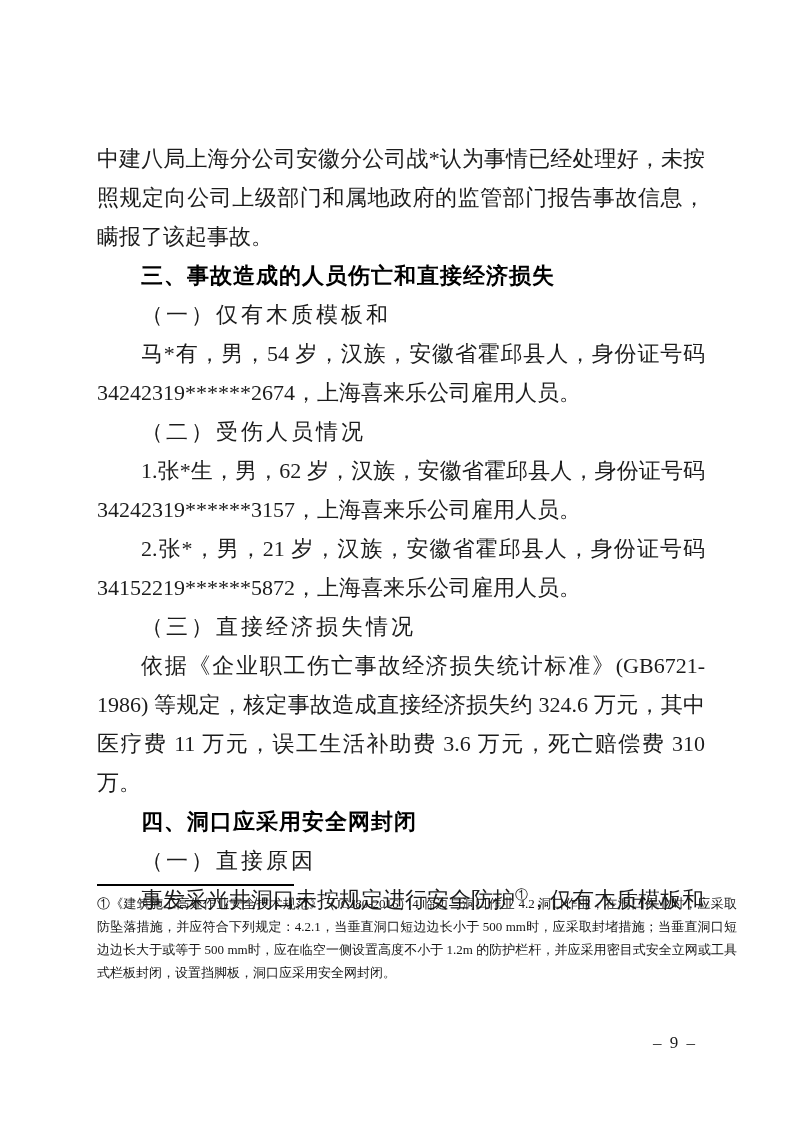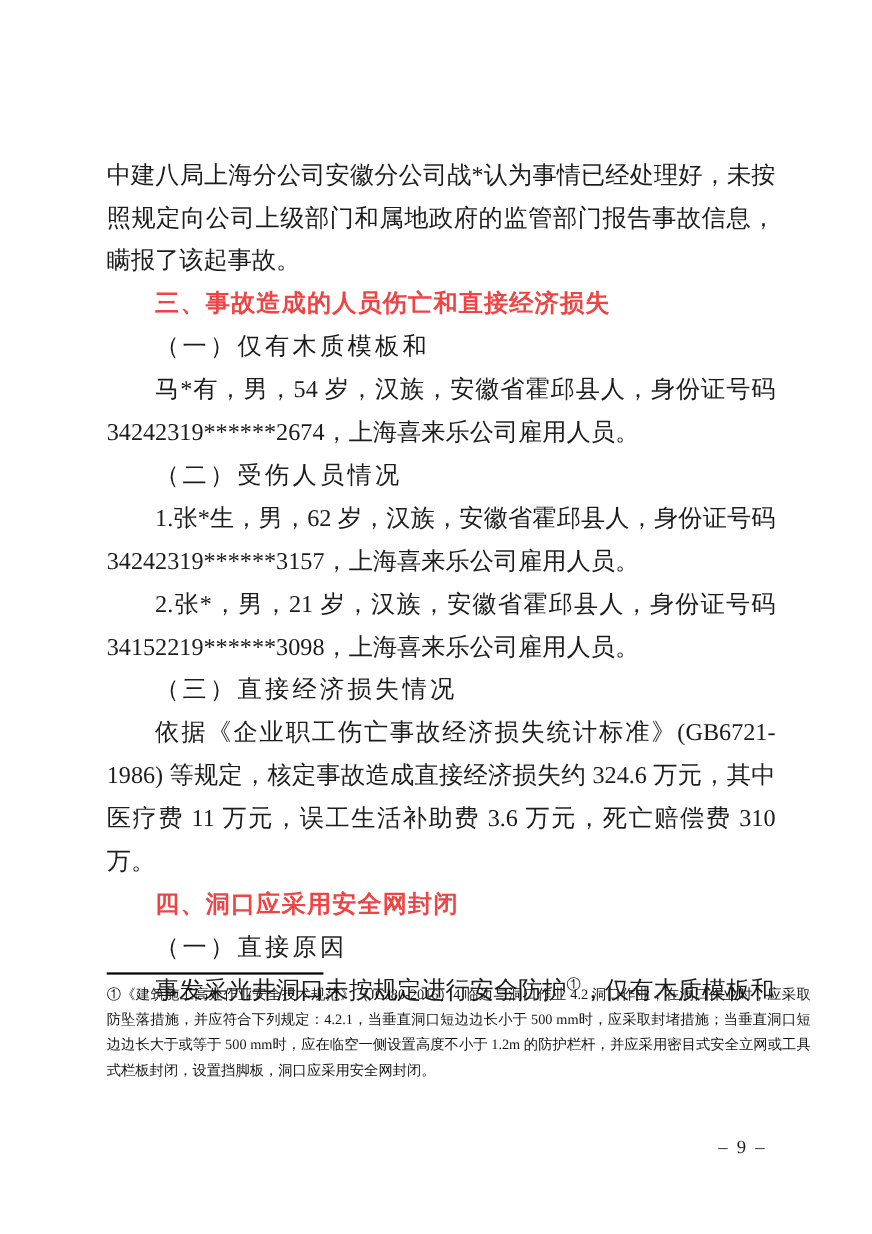--- a/index.html
+++ b/index.html
@@ -29,21 +29,21 @@
   .content p {
     margin: 0;
     padding: 0;
   }
   .para-indent {
     text-indent: 44px;
   }
   .section-heading {
     font-family: "Liberation Sans", "DejaVu Sans", sans-serif;
     font-weight: bold;
-    color: #ef4444;
+    color: #000000;
     text-indent: 44px;
     letter-spacing: 1px;
   }
   .sub-heading {
     text-indent: 44px;
     letter-spacing: 3px;
   }
   .footnote-ref {
     font-size: 13px;
     line-height: 0;
@@ -90,21 +90,21 @@
     <p class="section-heading">三、事故造成的人员伤亡和直接经济损失</p>
 
     <p class="sub-heading">（一）仅有木质模板和</p>
 
     <p class="para-indent">马*有，男，54 岁，汉族，安徽省霍邱县人，身份证号码 34242319******2674，上海喜来乐公司雇用人员。</p>
 
     <p class="sub-heading">（二）受伤人员情况</p>
 
     <p class="para-indent">1.张*生，男，62 岁，汉族，安徽省霍邱县人，身份证号码 34242319******3157，上海喜来乐公司雇用人员。</p>
 
-    <p class="para-indent">2.张*，男，21 岁，汉族，安徽省霍邱县人，身份证号码 34152219******3098，上海喜来乐公司雇用人员。</p>
+    <p class="para-indent">2.张*，男，21 岁，汉族，安徽省霍邱县人，身份证号码 34152219******5872，上海喜来乐公司雇用人员。</p>
 
     <p class="sub-heading">（三）直接经济损失情况</p>
 
     <p class="para-indent">依据《企业职工伤亡事故经济损失统计标准》(GB6721-1986) 等规定，核定事故造成直接经济损失约 324.6 万元，其中医疗费 11 万元，误工生活补助费 3.6 万元，死亡赔偿费 310 万。</p>
 
     <p class="section-heading">四、洞口应采用安全网封闭</p>
 
     <p class="sub-heading">（一）直接原因</p>
 
     <p class="para-indent"><span>事发采光井洞口未按规定进行安全防护</span><sup class="footnote-ref">①</sup><span>，仅有木质模板和</span></p>

